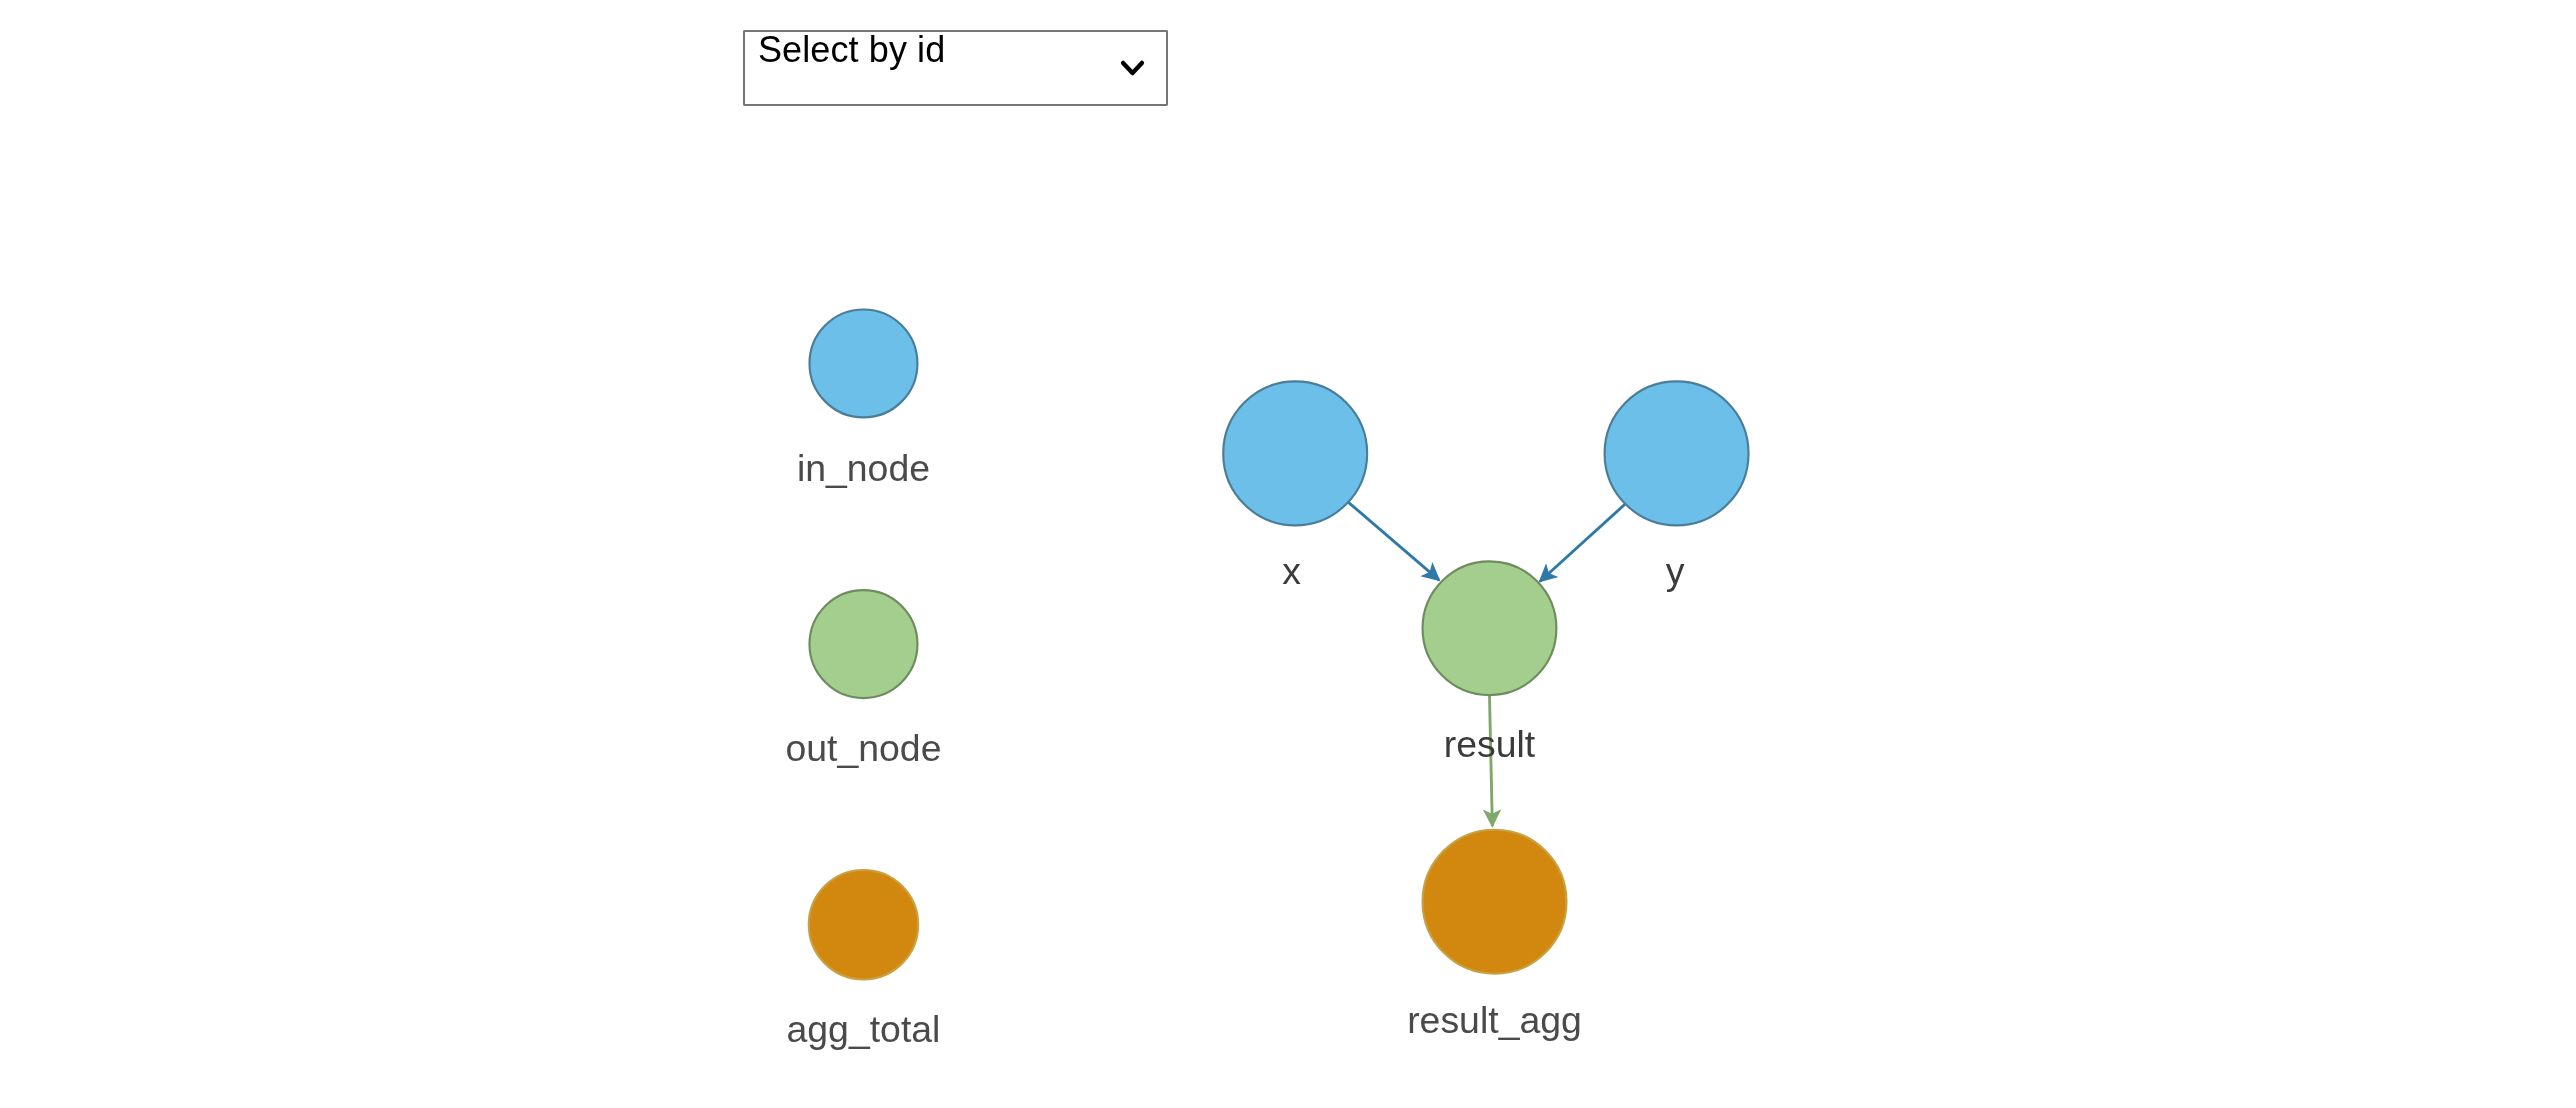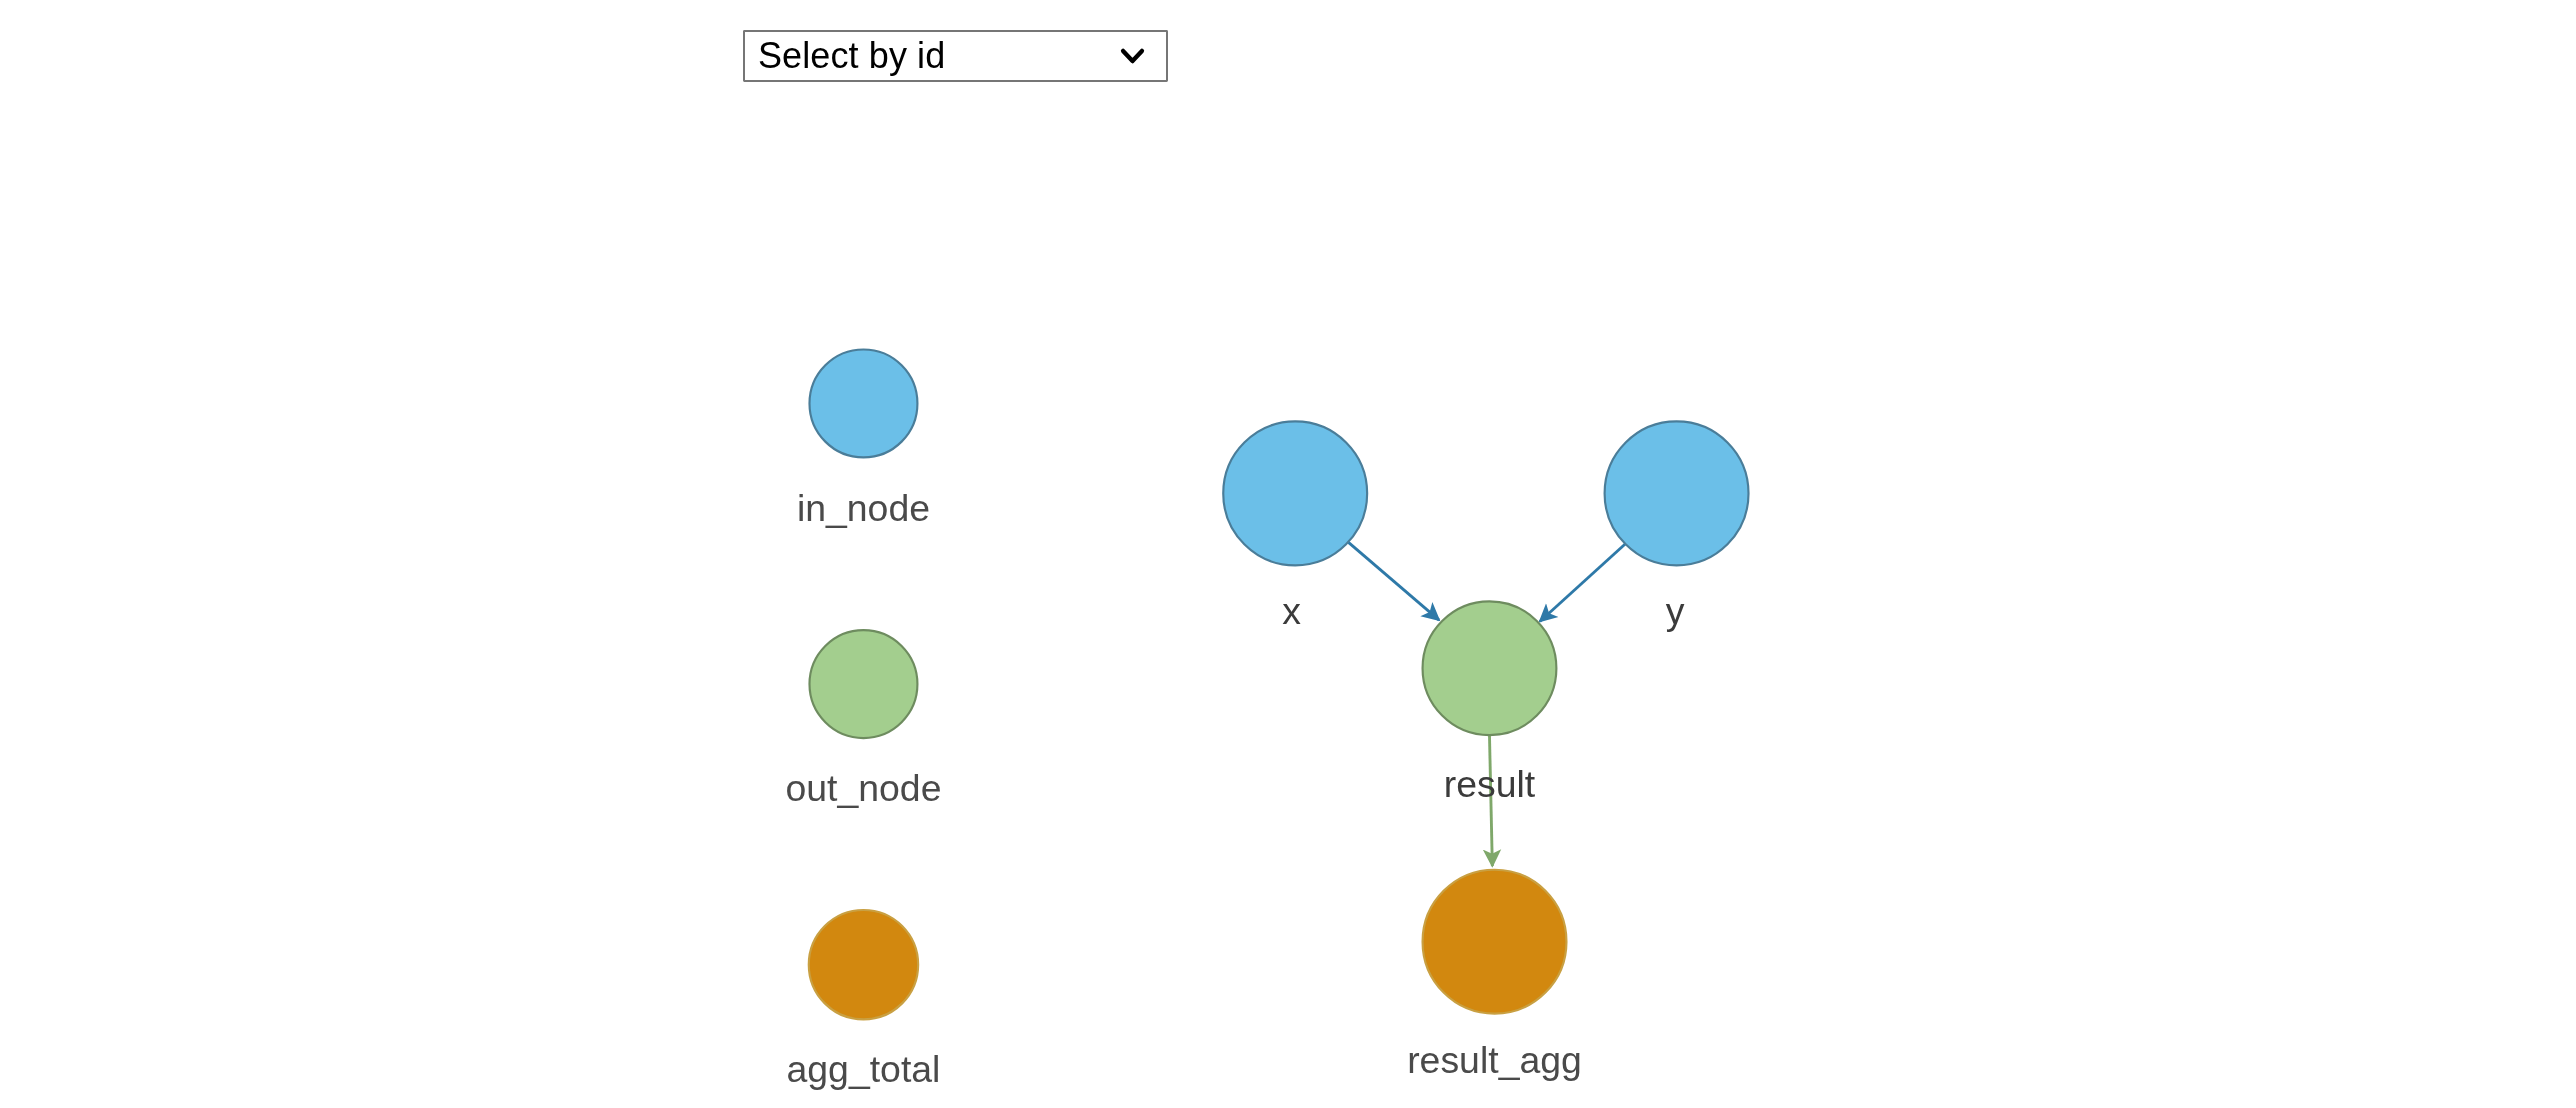--- a/index.html
+++ b/index.html
@@ -20,27 +20,27 @@
     position: absolute;
     left: 743px;
     top: 30px;
     display: flex;
     flex-direction: column;
     gap: 32px;
   }
   .select-wrap {
     position: relative;
     width: 425px;
-    height: 52px;
+    height: 76px;
     box-sizing: border-box;
     background: #ffffff;
     border: 2.2px solid #767676;
     border-radius: 1.4px;
     display: flex;
-    align-items: center;
+    align-items: flex-start;
   }
   .select-wrap .select-text {
     font-size: 36px;
     color: #000000;
     padding-left: 13px;
     letter-spacing: 0.1px;
     white-space: nowrap;
     line-height: 1;
     user-select: none;
   }
@@ -57,21 +57,20 @@
     display: block;
   }
 
   
   .graph-canvas {
     position: absolute;
     left: 0;
     top: 0;
     width: 2576px;
     height: 789px;
-    margin-top: 40px;
   }
   .graph-canvas svg {
     display: block;
     width: 2576px;
     height: 1109px;
   }
 
   .node-circle {
     stroke-width: 3;
   }

